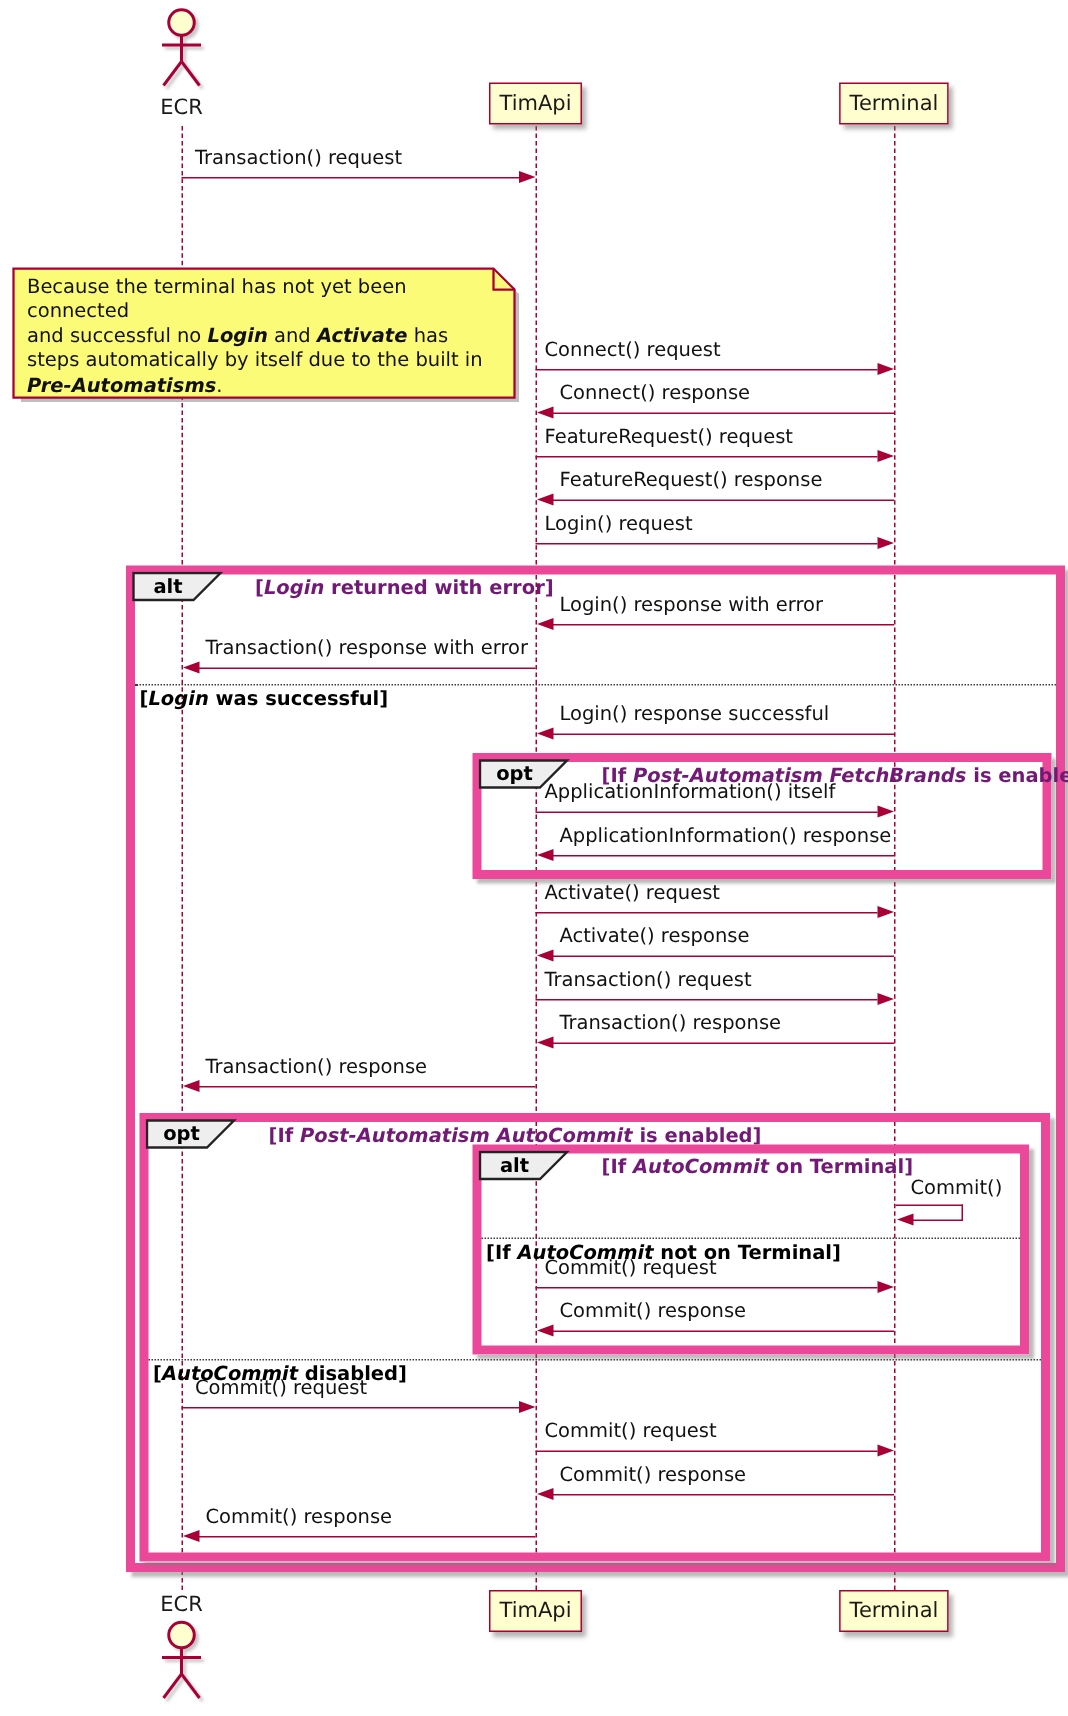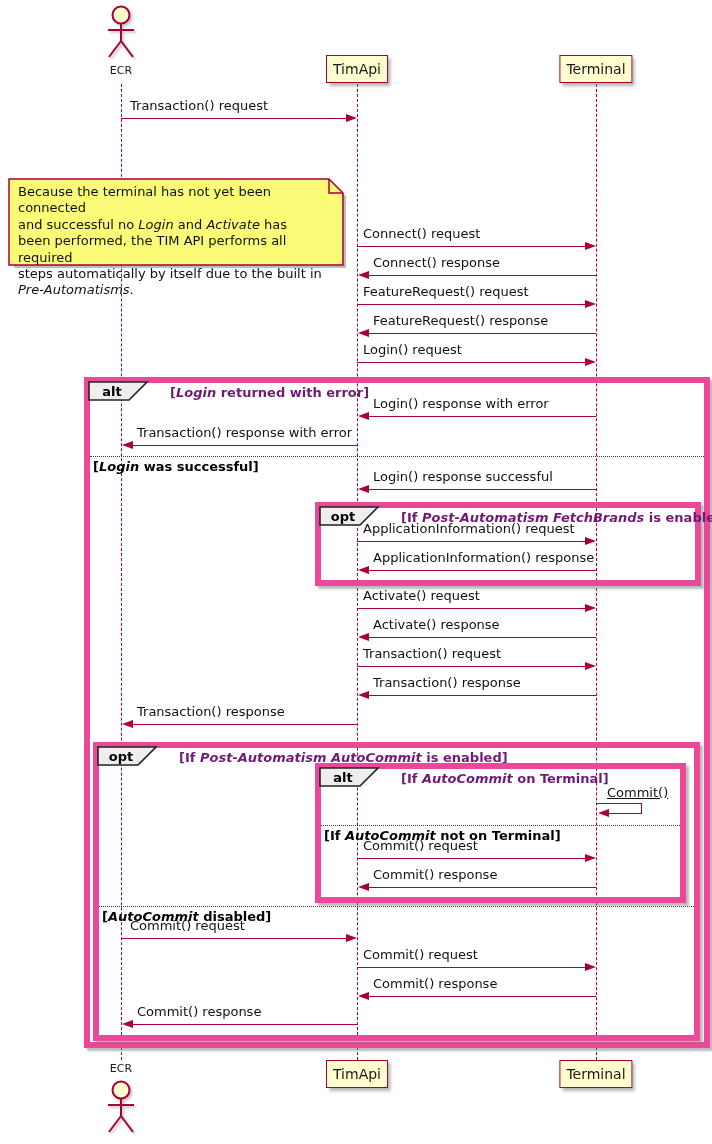--- a/index.html
+++ b/index.html
@@ -4,36 +4,36 @@
 <style>
   html,body{margin:0;padding:0;background:#ffffff;}
   #canvas{position:relative;width:712px;height:1144px;background:#ffffff;overflow:hidden;
           font-family:"DejaVu Sans","Liberation Sans",sans-serif;color:#1a1a1a;}
   .layer{position:absolute;left:0;top:0;width:100%;height:100%;}
   #lifelines{z-index:1}#frames{z-index:2}#msgs{z-index:3}#notes{z-index:4}#parts{z-index:5}
   .lifeline{position:absolute;width:0;border-left:1px dashed #A80036;}
   .pbox{position:absolute;transform:translateX(-50%);background:#FEFECE;border:1.5px solid #A80036;
         font-size:14px;padding:5px 6px;white-space:nowrap;box-shadow:3px 3px 3px rgba(120,120,120,.55);}
   .actorwrap{position:absolute;transform:translateX(-50%);filter:drop-shadow(2px 2px 1px rgba(140,140,140,.5));}
-  .actorlabel{position:absolute;transform:translateX(-50%);font-size:11px;white-space:nowrap;}
+  .actorlabel{position:absolute;transform:translateX(-50%);font-size:14px;white-space:nowrap;}
   .msg-line{position:absolute;height:0;border-top:1px solid #A80036;}
   .msg-vline{position:absolute;width:0;border-left:1px solid #A80036;}
   .msg-label{position:absolute;font-size:13px;white-space:nowrap;color:#111;}
   .arr{position:absolute;width:0;height:0;border-top:4px solid transparent;border-bottom:4px solid transparent;}
   .arr.r{border-left:11px solid #A80036;}
   .arr.l{border-right:11px solid #A80036;}
   .frame{position:absolute;border:6px solid #ec4899;box-shadow:3px 3px 2px rgba(120,120,120,.5);}
   .frame svg.pent{position:absolute;left:-2px;top:-2px;}
   .frame .kind{position:absolute;left:0;top:1px;width:44px;text-align:center;font-size:13px;font-weight:bold;color:#000;}
   .frame .guard{position:absolute;left:80px;top:2px;font-size:13px;font-weight:bold;white-space:nowrap;color:#701a75;}
   .divider{position:absolute;left:0;right:0;border-top:1px dotted #3a3a3a;}
   .divlabel{position:absolute;font-size:13px;font-weight:bold;white-space:nowrap;color:#000;}
   .note-body{position:absolute;margin-top:47px;}
   .note-text{position:absolute;font-size:13px;line-height:16.4px;color:#111;}
-  .note-text i,.guard i,.divlabel i{font-style:italic;}
+  .note-text i,.guard i,.divlabel i{font-style:italic;font-weight:bold;}
 </style>
 </head>
 <body>
 
 <div id="canvas">
   <div class="layer" id="lifelines">
       <div class="lifeline" style="left: 121px; top: 84px; height: 976px;"></div>
       <div class="lifeline" style="left: 357px; top: 84px; height: 976px;"></div>
       <div class="lifeline" style="left: 596px; top: 84px; height: 976px;"></div>
     </div>
@@ -96,40 +96,40 @@
       <div class="arr l" style="left: 358px; top: 412px;"></div>
       <div class="msg-label" style="left: 373px; top: 396px;">Login() response with error</div>
       <div class="msg-line" style="left: 132px; top: 445px; width: 225px;"></div>
       <div class="arr l" style="left: 122px; top: 441px;"></div>
       <div class="msg-label" style="left: 137px; top: 425px;">Transaction() response with error</div>
       <div class="msg-line" style="left: 368px; top: 489px; width: 228px;"></div>
       <div class="arr l" style="left: 358px; top: 485px;"></div>
       <div class="msg-label" style="left: 373px; top: 469px;">Login() response successful</div>
       <div class="msg-line" style="left: 357px; top: 541px; width: 228px;"></div>
       <div class="arr r" style="left: 585px; top: 537px;"></div>
-      <div class="msg-label" style="left: 363px; top: 521px;">ApplicationInformation() request</div>
+      <div class="msg-label" style="left: 363px; top: 521px;">ApplicationInformation() itself</div>
       <div class="msg-line" style="left: 368px; top: 570px; width: 228px;"></div>
       <div class="arr l" style="left: 358px; top: 566px;"></div>
       <div class="msg-label" style="left: 373px; top: 550px;">ApplicationInformation() response</div>
       <div class="msg-line" style="left: 357px; top: 608px; width: 228px;"></div>
       <div class="arr r" style="left: 585px; top: 604px;"></div>
       <div class="msg-label" style="left: 363px; top: 588px;">Activate() request</div>
       <div class="msg-line" style="left: 368px; top: 637px; width: 228px;"></div>
       <div class="arr l" style="left: 358px; top: 633px;"></div>
       <div class="msg-label" style="left: 373px; top: 617px;">Activate() response</div>
       <div class="msg-line" style="left: 357px; top: 666px; width: 228px;"></div>
       <div class="arr r" style="left: 585px; top: 662px;"></div>
       <div class="msg-label" style="left: 363px; top: 646px;">Transaction() request</div>
       <div class="msg-line" style="left: 368px; top: 695px; width: 228px;"></div>
       <div class="arr l" style="left: 358px; top: 691px;"></div>
       <div class="msg-label" style="left: 373px; top: 675px;">Transaction() response</div>
       <div class="msg-line" style="left: 132px; top: 724px; width: 225px;"></div>
       <div class="arr l" style="left: 122px; top: 720px;"></div>
       <div class="msg-label" style="left: 137px; top: 704px;">Transaction() response</div>
-      <div class="msg-label" style="left: 607px; top: 785px; text-decoration: underline;">Commit()</div>
+      <div class="msg-label" style="left: 607px; top: 785px;">Commit()</div>
       <div class="msg-line" style="left: 597px; top: 803px; width: 45px;"></div>
       <div class="msg-vline" style="left: 641px; top: 803px; height: 11px;"></div>
       <div class="msg-line" style="left: 606px; top: 813px; width: 36px;"></div>
       <div class="arr l" style="left: 598px; top: 809px;"></div>
       <div class="msg-line" style="left: 357px; top: 858px; width: 228px;"></div>
       <div class="arr r" style="left: 585px; top: 854px;"></div>
       <div class="msg-label" style="left: 363px; top: 838px;">Commit() request</div>
       <div class="msg-line" style="left: 368px; top: 887px; width: 228px;"></div>
       <div class="arr l" style="left: 358px; top: 883px;"></div>
       <div class="msg-label" style="left: 373px; top: 867px;">Commit() response</div>
@@ -147,21 +147,20 @@
       <div class="msg-label" style="left: 137px; top: 1004px;">Commit() response</div>
     </div>
   <div class="layer" id="notes">
       <div class="note-body" style="left: 8px; top: 131px; width: 336px; height: 88px;"><svg width="342" height="94">
           <path d="M4,4 L324,4 L336,16 L336,88 L4,88 Z" fill="rgba(110,110,110,0.45)" transform="translate(2,2)"></path>
           <path d="M1,1 L321,1 L335,15 L335,87 L1,87 Z" fill="#FBFB77" stroke="#A80036" stroke-width="1.5"></path>
           <path d="M321,1 L321,15 L335,15" fill="none" stroke="#A80036" stroke-width="1.5"></path>
         </svg><div class="note-text" style="left: 10px; top: 6px; width: 318px;">
           <div><span>Because the terminal has not yet been connected</span></div>
           <div><span>and successful no </span><i>Login</i><span> and </span><i>Activate</i><span> has</span></div>
-          <div><span>been performed, the TIM API performs all required</span></div>
           <div><span>steps automatically by itself due to the built in</span></div>
           <div><i>Pre-Automatisms</i><span>.</span></div>
         </div></div>
     </div>
   <div class="layer" id="parts">
       <div class="actorwrap" style="left: 121px; top: 5px;"><svg width="36" height="56" viewBox="0 0 36 56">
           <circle cx="18" cy="10" r="8.5" fill="#FEFECE" stroke="#A80036" stroke-width="2"></circle>
           <line x1="18" y1="18.5" x2="18" y2="36" stroke="#A80036" stroke-width="2"></line>
           <line x1="5" y1="25" x2="31" y2="25" stroke="#A80036" stroke-width="2"></line>
           <line x1="18" y1="36" x2="6" y2="52" stroke="#A80036" stroke-width="2"></line>

